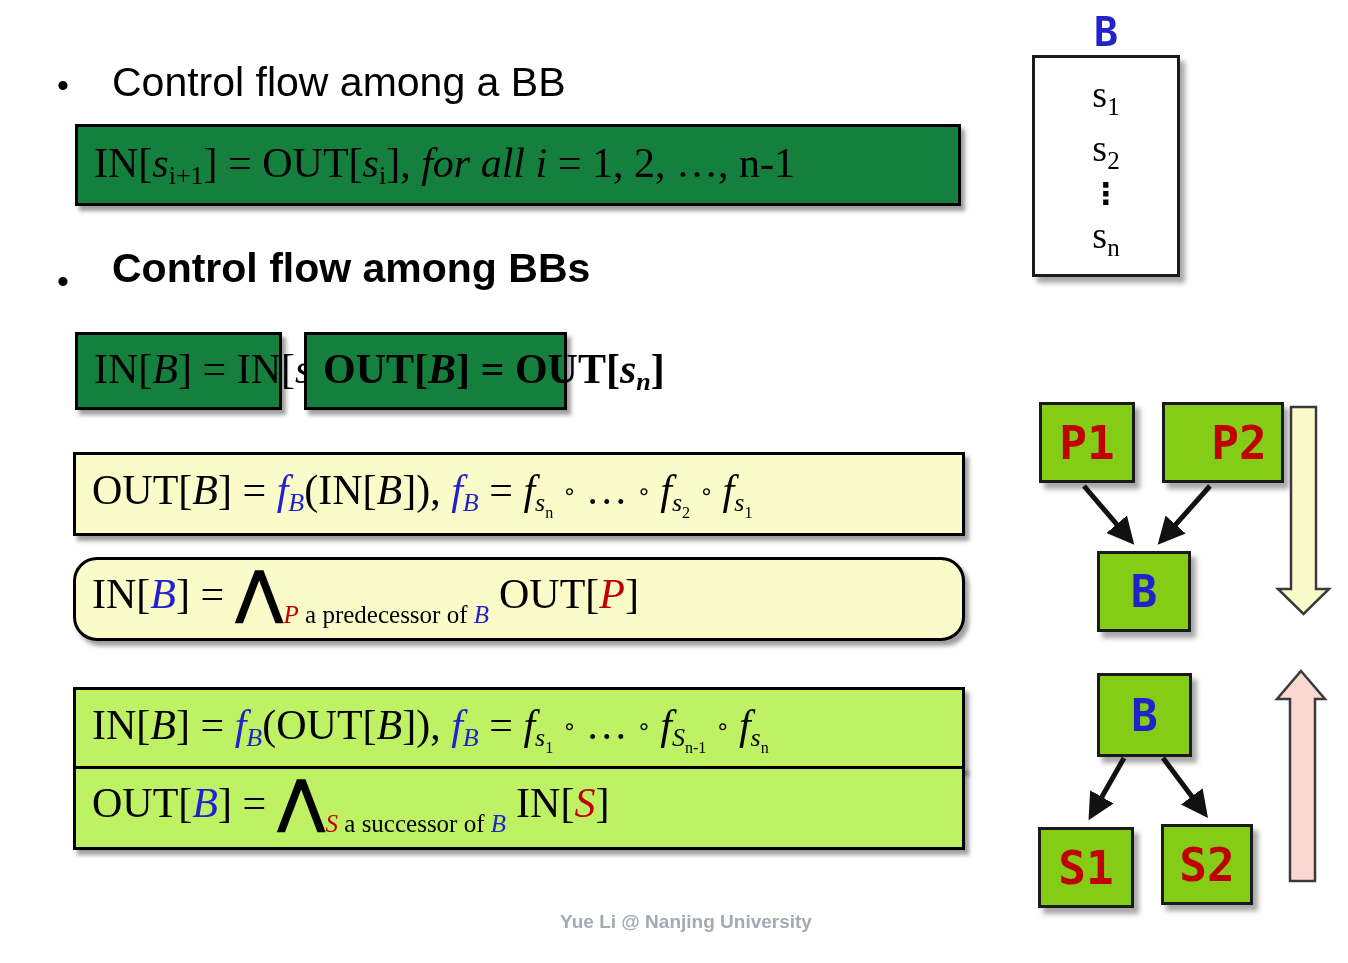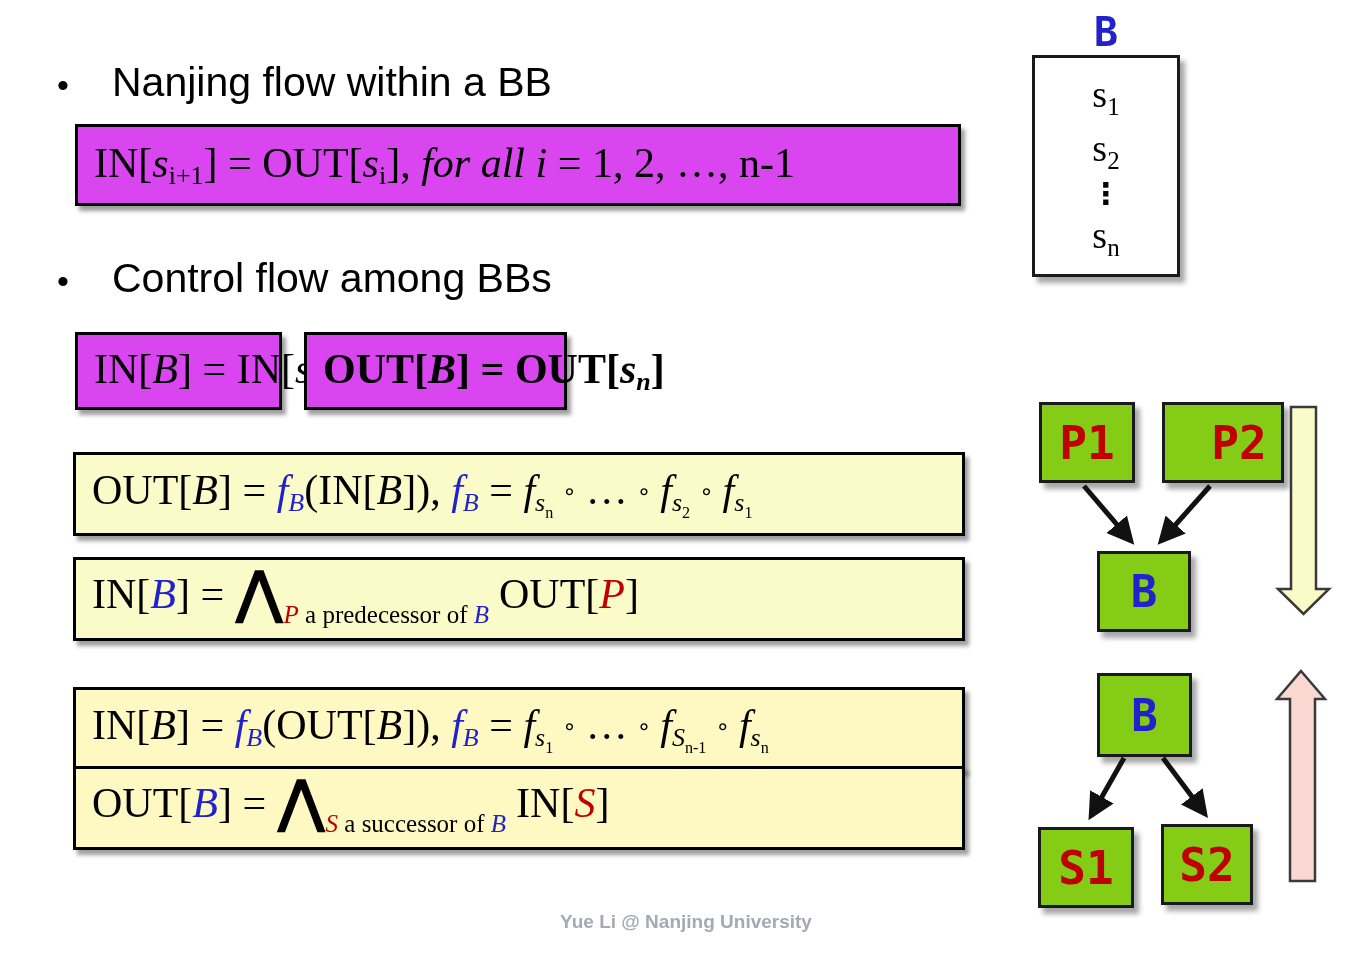--- a/index.html
+++ b/index.html
@@ -5,27 +5,27 @@
   html,body{margin:0;padding:0;}
   body{
     width:1348px;height:963px;position:relative;background:#ffffff;
     font-family:"Liberation Serif",serif;color:#000;overflow:hidden;
   }
   
   .bullet{position:absolute;font-family:"Liberation Sans",sans-serif;font-size:34px;line-height:1;color:#000;}
   .heading{position:absolute;font-family:"Liberation Sans",sans-serif;font-size:41px;line-height:1;color:#000;white-space:nowrap;}
   
   .fbox{
-    position:absolute;background:#d946ef;border:3px solid #000;
+    position:absolute;background:#15803d;border:3px solid #000;
     box-shadow:4px 5px 4px rgba(0,0,0,0.38);
     display:flex;align-items:center;padding:0 0 0 16px;
     font-size:42px;white-space:nowrap;
   }
   .ybox{background:#fbfbca;}
-  .pbox{background:#fef9c3;}
+  .pbox{background:#bef264;}
   .ftext{white-space:nowrap;}
   .it{font-style:italic;}
   .blue{color:#2222cc;}
   .red{color:#c00000;}
   .sb{font-size:0.62em;vertical-align:-0.28em;}
   .sb2{font-size:0.62em;vertical-align:-0.42em;}
   .ring{font-size:0.55em;vertical-align:0.22em;margin:0 9px;font-family:"DejaVu Sans",sans-serif;}
   .wedge{font-size:58px;font-weight:bold;font-family:"DejaVu Sans",sans-serif;vertical-align:-4px;line-height:0;}
   .annot{font-size:25px;vertical-align:-15px;}
   .gap-l{margin-left:10px;}
@@ -52,42 +52,42 @@
   .svg-overlay{position:absolute;left:0;top:0;pointer-events:none;}
   .footer{
     position:absolute;left:12px;top:911px;width:1348px;text-align:center;
     font-family:"Liberation Sans",sans-serif;font-size:19px;font-weight:bold;color:#a3aab2;
   }
 </style>
 </head>
 <body>
 
 <span class="bullet" style="left:57px;top:68px;">•</span>
-<div class="heading" style="left:112px;top:62px;">Nanjing flow within a BB</div>
+<div class="heading" style="left:112px;top:62px;">Control flow among a BB</div>
 
 <div class="fbox" style="left:75px;top:124px;width:864px;height:76px;">
   <div class="ftext"><span>IN[</span><span class="it">s</span><span class="sb">i+1</span><span>] = OUT[</span><span class="it">s</span><span class="sb">i</span><span>], </span><span class="it">for all i</span><span> = 1, 2, …, n-1</span></div>
 </div>
 
 <span class="bullet" style="left:57px;top:264px;">•</span>
-<div class="heading" style="left:112px;top:258px;">Control flow among BBs</div>
+<div class="heading" style="left:112px;top:248px;font-weight:bold;">Control flow among BBs</div>
 
 <div class="fbox" style="left:75px;top:332px;width:185px;height:72px;">
   <div class="ftext"><span>IN[</span><span class="it">B</span><span>] = IN[</span><span class="it">s</span><span class="sb">1</span><span>]</span></div>
 </div>
 
 <div class="fbox" style="left:304px;top:332px;width:241px;height:72px;font-weight:bold;">
   <div class="ftext"><span>OUT[</span><span class="it">B</span><span>] = OUT[</span><span class="it">s</span><span class="sb it">n</span><span>]</span></div>
 </div>
 
 <div class="fbox ybox" style="left:73px;top:452px;width:870px;height:78px;">
   <div class="ftext"><span>OUT[</span><span class="it">B</span><span>] = </span><span class="it blue">f</span><span class="sb it blue">B</span><span>(IN[</span><span class="it">B</span><span>]), </span><span class="it blue">f</span><span class="sb it blue">B</span><span> = </span><span class="it">f</span><span class="sb"><span class="it">s</span><span class="sb2">n</span></span><span class="ring">∘</span><span>…</span><span class="ring">∘</span><span class="it">f</span><span class="sb"><span class="it">s</span><span class="sb2">2</span></span><span class="ring">∘</span><span class="it">f</span><span class="sb"><span class="it">s</span><span class="sb2">1</span></span></div>
 </div>
 
-<div class="fbox ybox" style="left:73px;top:557px;width:870px;height:78px;">
+<div class="fbox ybox" style="left:73px;top:557px;width:870px;height:78px;border-radius:24px;">
   <div class="ftext"><span>IN[</span><span class="it blue">B</span><span>] = </span><span class="wedge">⋀</span><span class="annot"><span class="it red">P</span><span> a predecessor of </span><span class="it blue">B</span></span><span class="gap-l">OUT[</span><span class="it red">P</span><span>]</span></div>
 </div>
 
 <div class="fbox pbox" style="left:73px;top:687px;width:870px;height:78px;">
   <div class="ftext"><span>IN[</span><span class="it">B</span><span>] = </span><span class="it blue">f</span><span class="sb it blue">B</span><span>(OUT[</span><span class="it">B</span><span>]), </span><span class="it blue">f</span><span class="sb it blue">B</span><span> = </span><span class="it">f</span><span class="sb"><span class="it">s</span><span class="sb2">1</span></span><span class="ring">∘</span><span>…</span><span class="ring">∘</span><span class="it">f</span><span class="sb"><span class="it">S</span><span class="sb2">n-1</span></span><span class="ring">∘</span><span class="it">f</span><span class="sb"><span class="it">s</span><span class="sb2">n</span></span></div>
 </div>
 
 <div class="fbox pbox" style="left:73px;top:766px;width:870px;height:78px;">
   <div class="ftext"><span>OUT[</span><span class="it blue">B</span><span>] = </span><span class="wedge">⋀</span><span class="annot"><span class="it red">S</span><span> a successor of </span><span class="it blue">B</span></span><span class="gap-l">IN[</span><span class="it red">S</span><span>]</span></div>
 </div>

